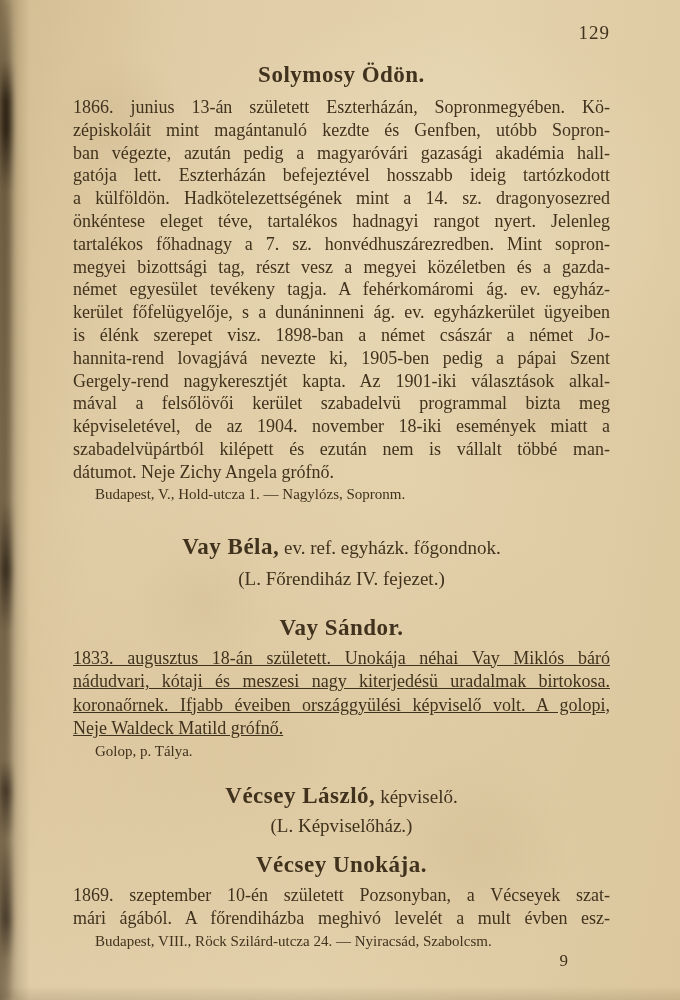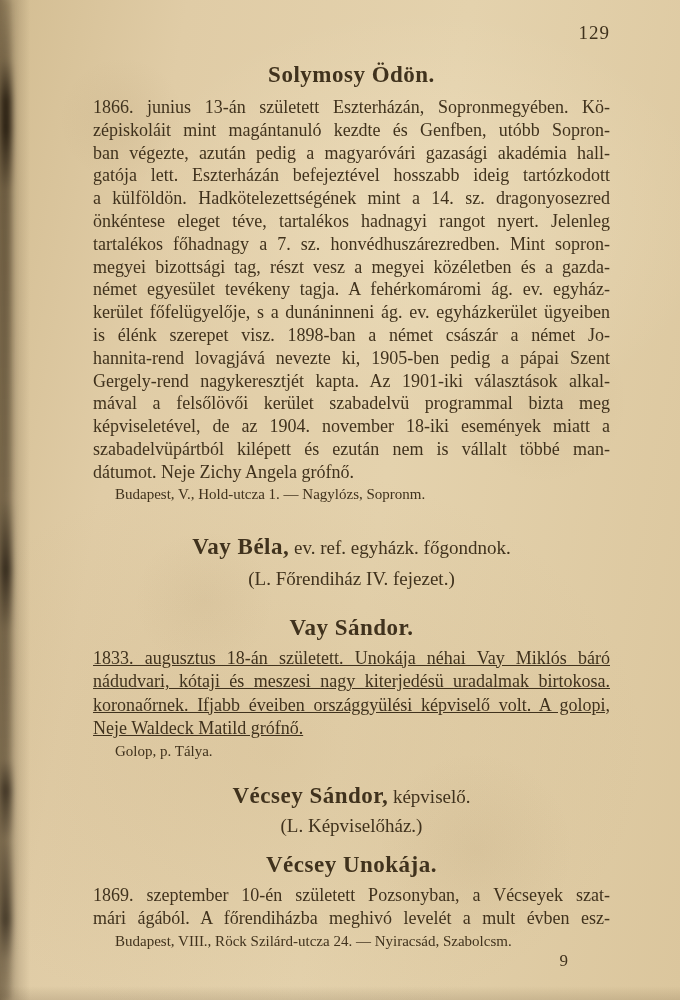--- a/index.html
+++ b/index.html
@@ -41,21 +41,21 @@
       rgba(40,28,12,0.34) 50%,
       rgba(24,16,7,0.78) 57%,
       rgba(40,28,12,0.36) 63%,
       rgba(40,28,12,0.30) 76%,
       rgba(24,16,7,0.70) 79%,
       rgba(40,28,12,0.30) 84%,
       rgba(24,16,7,0.66) 92%,
       rgba(40,28,12,0.26) 96%,
       rgba(40,28,12,0.14) 100%);
   }
-  .content { position: relative; padding: 22px 70px 0 93px; }
+  .content { position: relative; padding: 22px 70px 0 73px; }
 
   .pagenum-top { text-align: right; font-size: 19px; line-height: 22px; letter-spacing: 1px; }
 
   .h-entry { text-align: center; font-weight: bold; font-size: 23px; line-height: 30px; letter-spacing: 0.5px; }
   .h-rest  { font-weight: normal; font-size: 19px; letter-spacing: 0; }
   .subnote { text-align: center; font-weight: normal; font-size: 19px; line-height: 24px; }
 
   .para  { font-size: 18px; }
   .para1 { margin-top: 6px;  line-height: 22.8px; }
   .para3 { margin-top: 4px;  line-height: 23.5px; text-decoration: underline; }
@@ -117,21 +117,21 @@
     <div class="h-entry h3">Vay Sándor.</div>
     <div class="para para3">
       <div class="line">1833. augusztus 18-án született. Unokája néhai Vay Miklós báró</div>
       <div class="line">nádudvari, kótaji és meszesi nagy kiterjedésü uradalmak birtokosa.</div>
       <div class="line">koronaőrnek. Ifjabb éveiben országgyülési képviselő volt. A golopi,</div>
       <div class="line last">Neje Waldeck Matild grófnő.</div>
     </div>
     <div class="addr">Golop, p. Tálya.</div>
 
     <div class="h-entry h4">
-      <span>Vécsey Sándor,</span><span class="h-rest"> képviselő.</span>
+      <span>Vécsey László,</span><span class="h-rest"> képviselő.</span>
     </div>
     <div class="subnote sn2">(L. Képviselőház.)</div>
 
     <div class="h-entry h5">Vécsey Unokája.</div>
     <div class="para para5">
       <div class="line">1869. szeptember 10-én született Pozsonyban, a Vécseyek szat-</div>
       <div class="line">mári ágából. A főrendiházba meghivó levelét a mult évben esz-</div>
     </div>
     <div class="addr">Budapest, VIII., Röck Szilárd-utcza 24. — Nyiracsád, Szabolcsm.</div>
 

